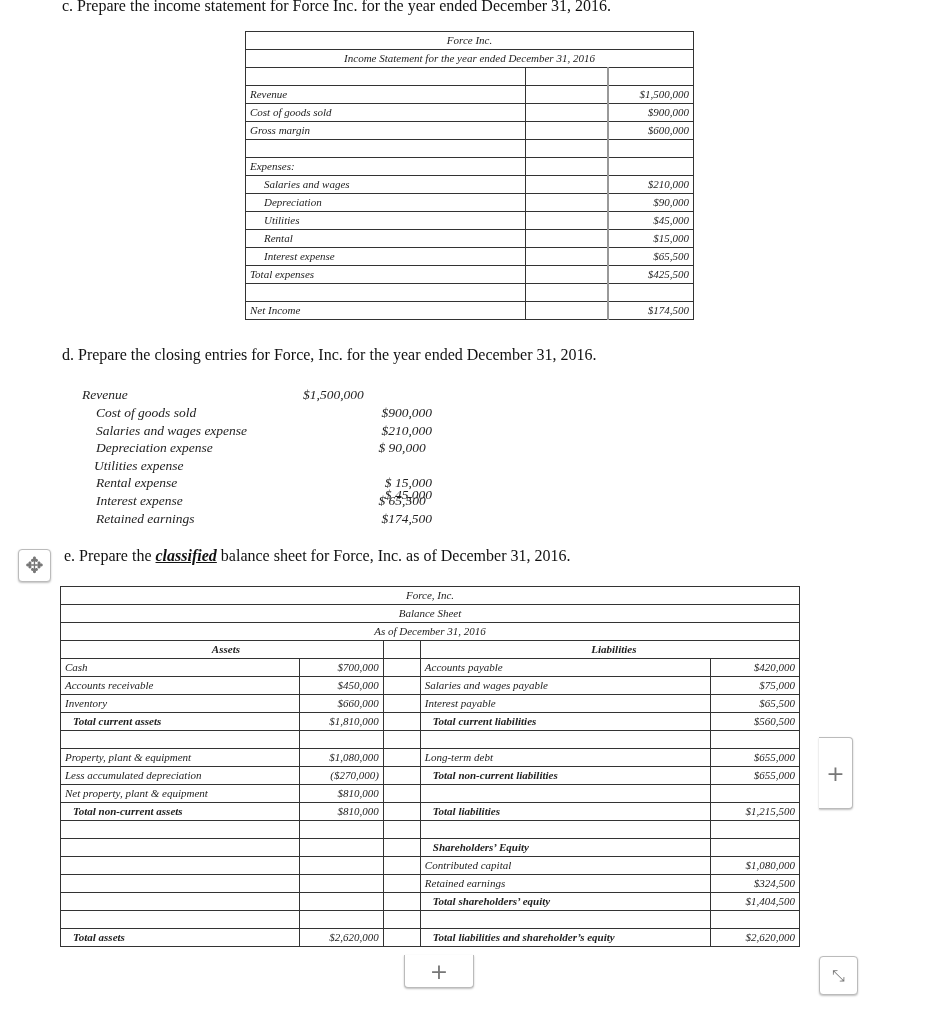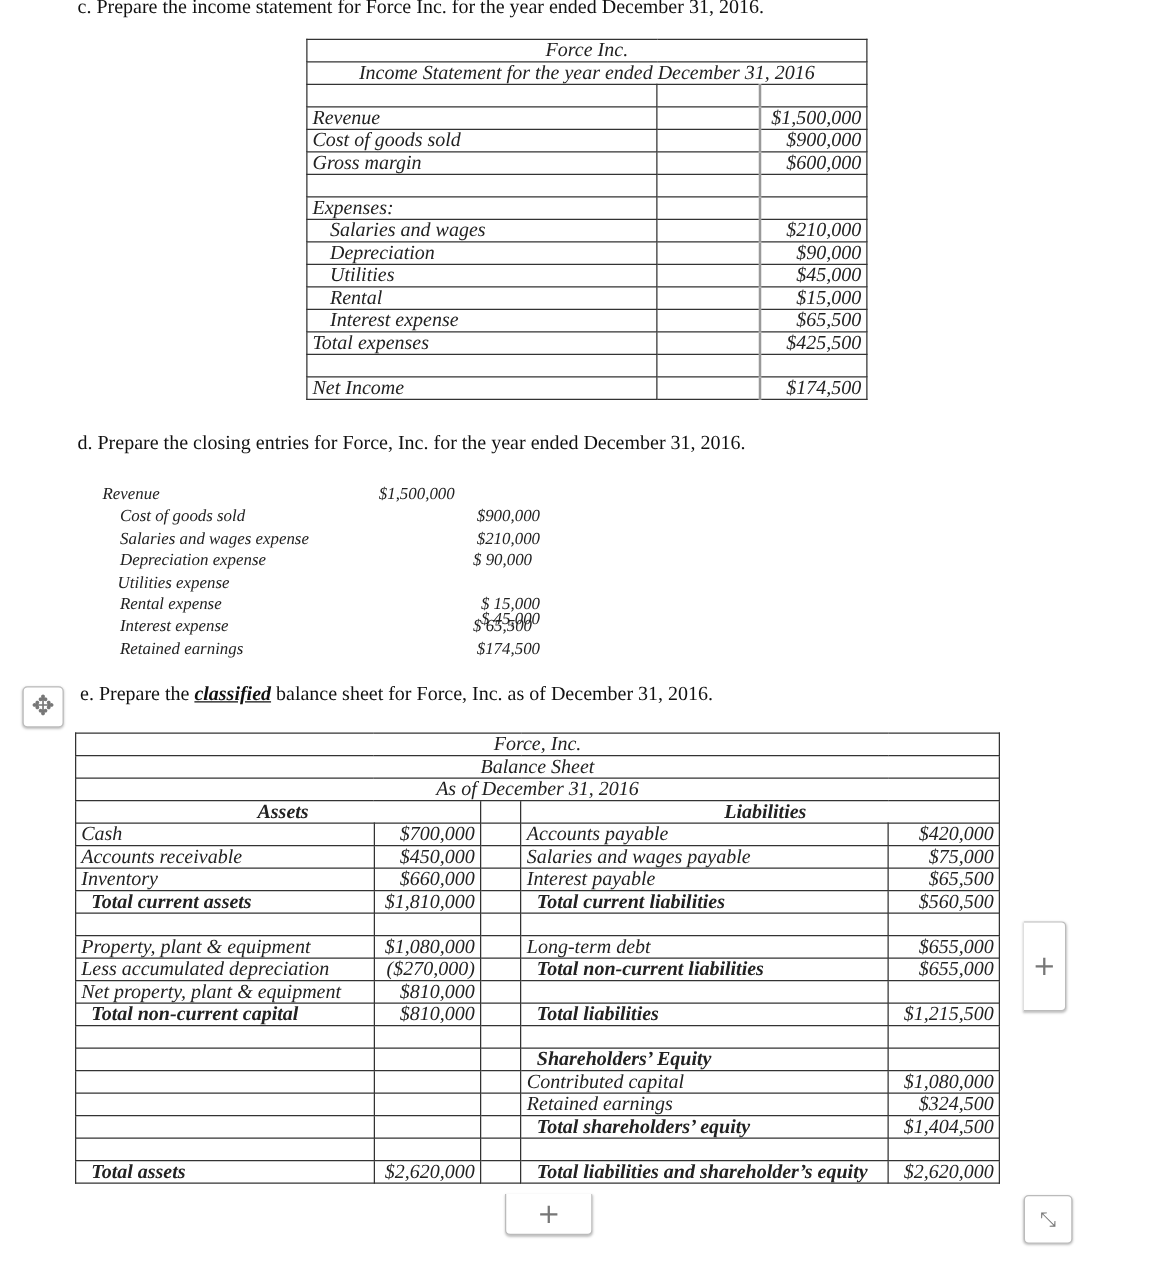--- a/index.html
+++ b/index.html
@@ -1,19 +1,19 @@
 <!DOCTYPE html>
 <html><head>
 <meta charset="utf-8">
 <style>
   html,body{margin:0;padding:0;background:#fff;}
   body{width:935px;height:1024px;position:relative;overflow:hidden;font-family:"Liberation Serif","DejaVu Serif",serif;color:#111;}
   .heading{position:absolute;font-size:16px;white-space:nowrap;}
   .it{font-style:italic;}
-  table{border-collapse:collapse;position:absolute;font-family:"Liberation Serif","DejaVu Serif",serif;font-style:italic;font-size:16px;color:#222;}
+  table{border-collapse:collapse;position:absolute;font-family:"Liberation Serif","DejaVu Serif",serif;font-style:italic;font-size:11px;color:#222;}
   td{border:1px solid #333;padding:0 4px;height:17px;line-height:17px;white-space:nowrap;}
   td.r{text-align:right;}
   td.c{text-align:center;}
   td.b{font-weight:bold;padding-left:12px;}
   .ind{padding-left:18px;}
   #is td{border-left:1px solid #333;border-right:1px solid #333;}
   #is td.col3{border-left:2px solid #999;}
   .ce{position:absolute;font-style:italic;font-size:13.5px;color:#222;white-space:nowrap;line-height:17.6px;}
   .ctrl{position:absolute;border:1px solid #bbb;border-radius:4px;background:#fff;box-shadow:0 1px 2px rgba(0,0,0,.25);display:flex;align-items:center;justify-content:center;color:#777;font-family:"DejaVu Sans",sans-serif;}
 </style>
@@ -208,21 +208,21 @@
         <td class="r">$655,000</td>
       </tr>
       <tr>
         <td>Net property, plant &amp; equipment</td>
         <td class="r">$810,000</td>
         <td></td>
         <td></td>
         <td class="r"></td>
       </tr>
       <tr>
-        <td class="b">Total non-current capital</td>
+        <td class="b">Total non-current assets</td>
         <td class="r">$810,000</td>
         <td></td>
         <td class="b">Total liabilities</td>
         <td class="r">$1,215,500</td>
       </tr>
       <tr>
         <td></td>
         <td class="r"></td>
         <td></td>
         <td></td>

